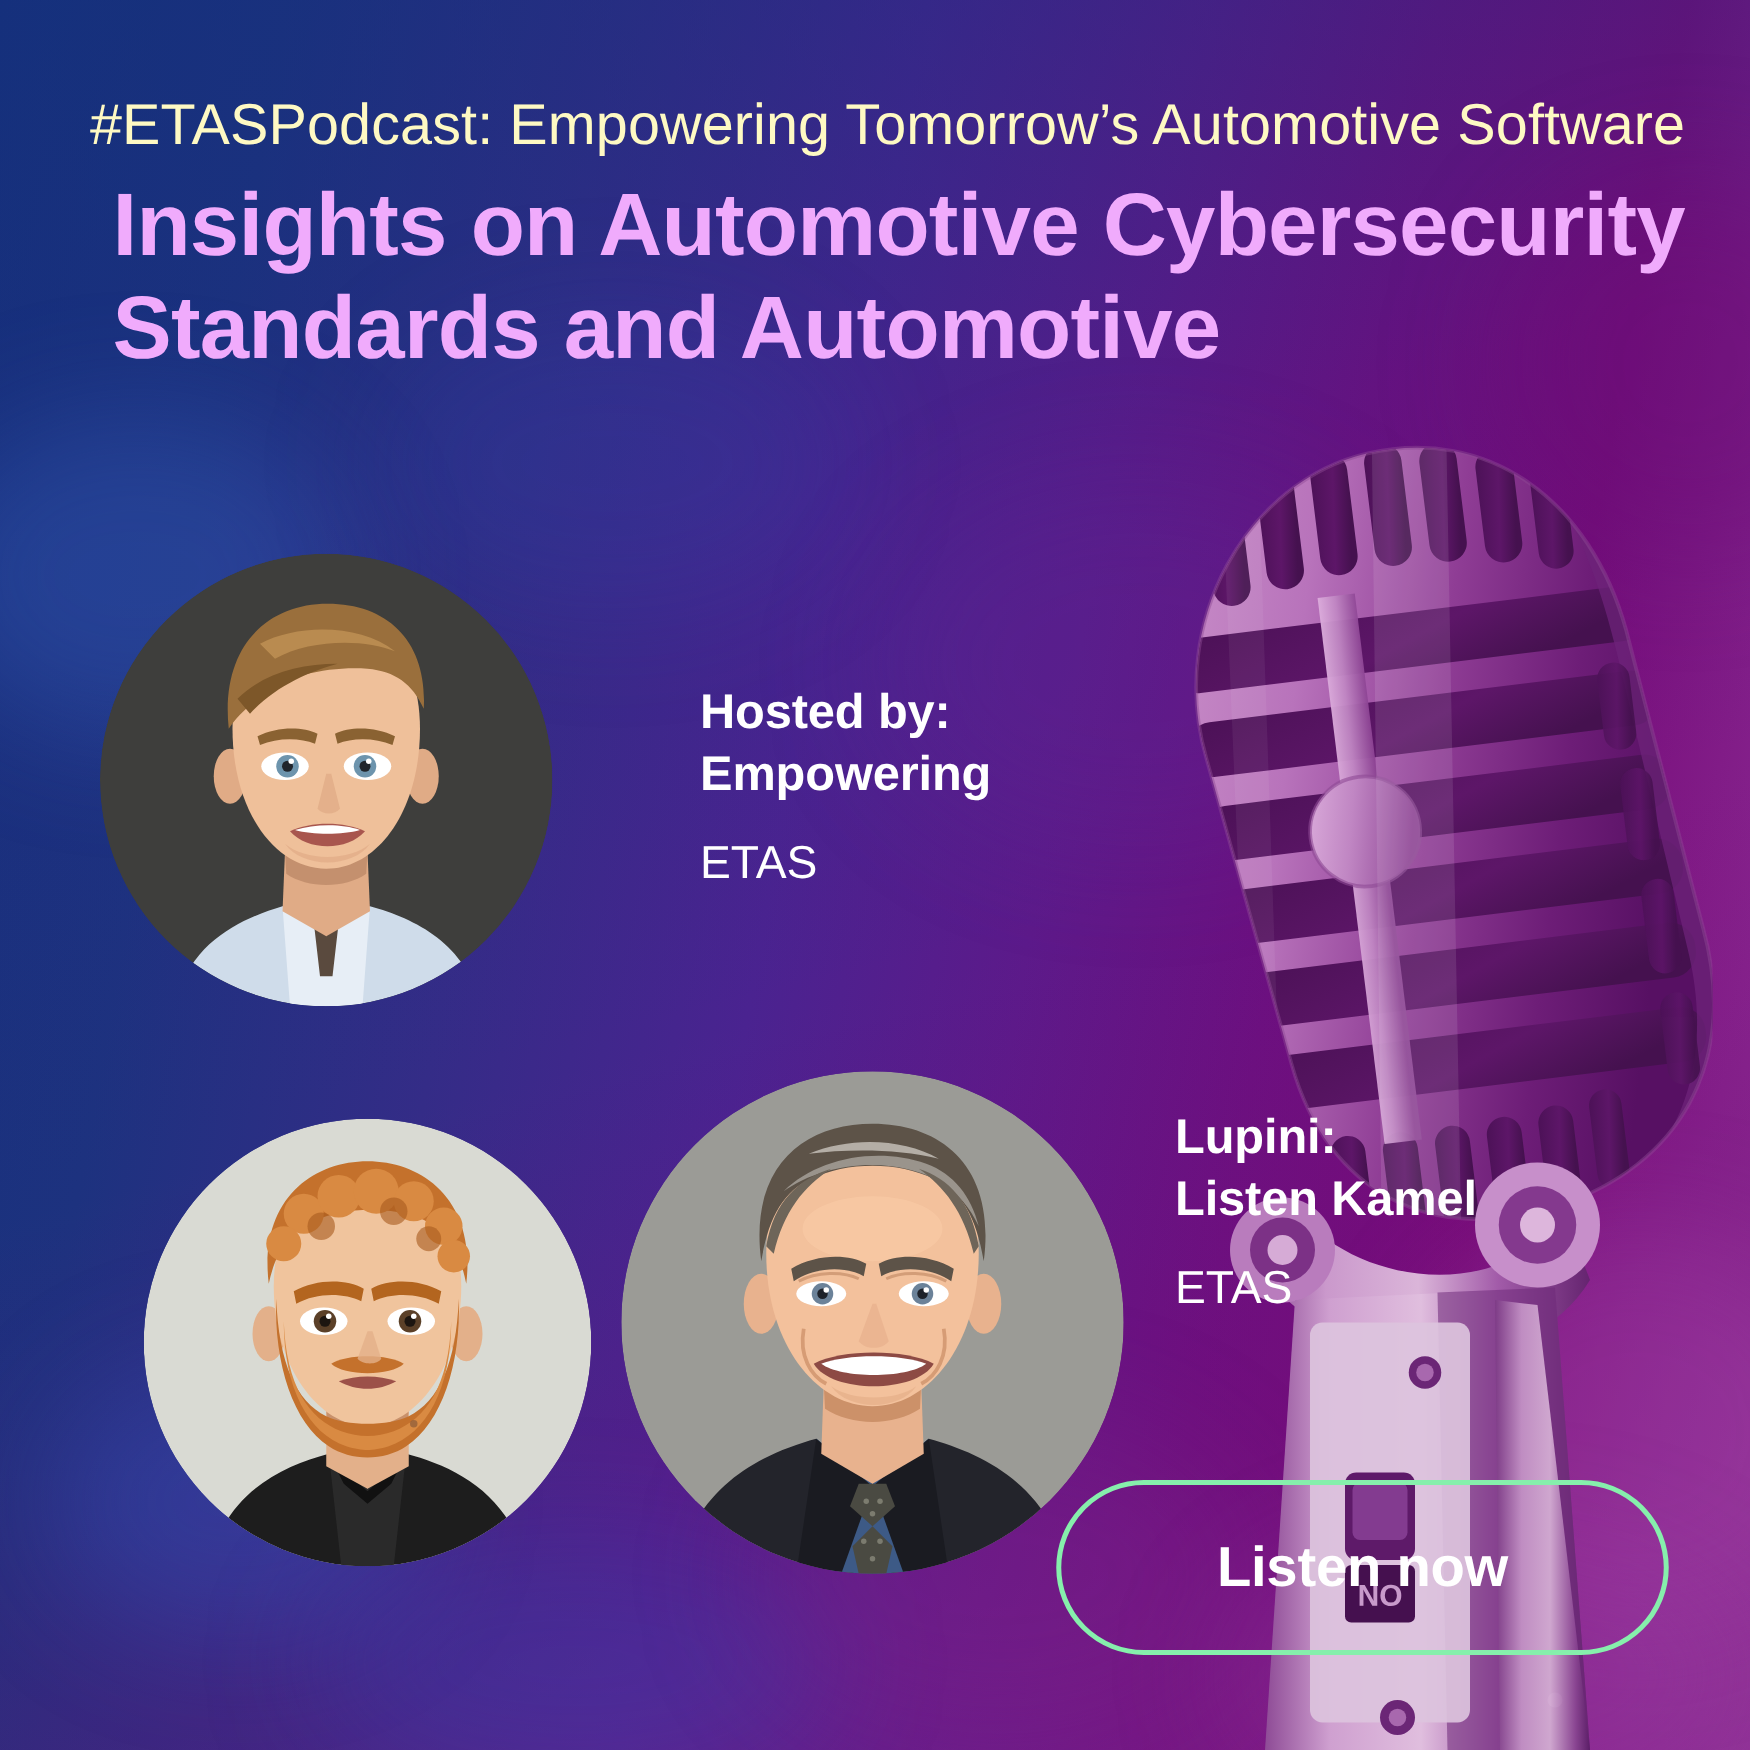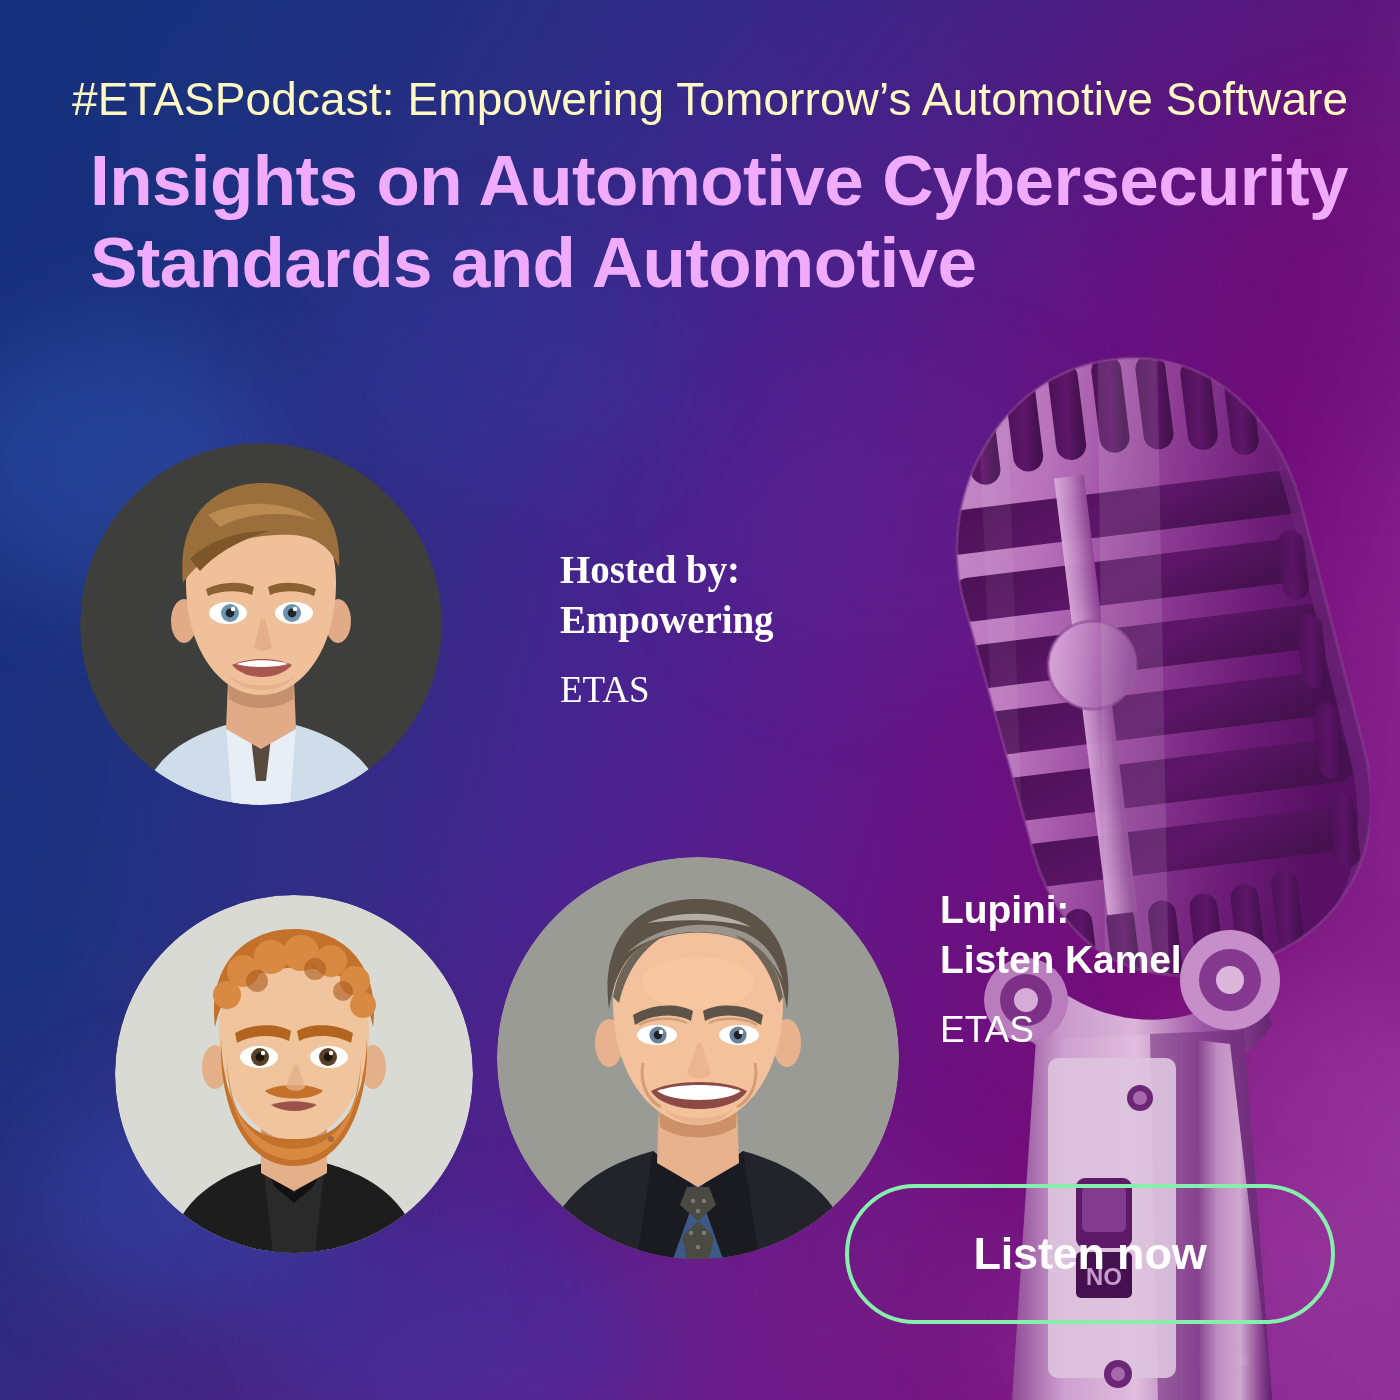--- a/index.html
+++ b/index.html
@@ -101,21 +101,21 @@
     line-height: 1.29;
     letter-spacing: -0.1px;
   }
   .credit .c-org {
     display: block;
     font-size: 37px;
     font-weight: 400;
     line-height: 1.3;
     margin-top: 20px;
   }
-  #credit-host  { left: 560px; top: 545px;  width: 360px; font-family: Liberation Serif, serif; }
+  #credit-host  { left: 560px; top: 545px;  width: 360px; }
   #credit-guest { left: 940px; top: 885px;  width: 420px; }
 
   
   .avatar {
     position: absolute;
     border-radius: 50%;
     overflow: hidden;
   }
   #avatar-host  { left: 80px;  top: 443px; width: 362px; height: 362px; }
   #avatar-g1    { left: 115px; top: 895px; width: 358px; height: 358px; }

